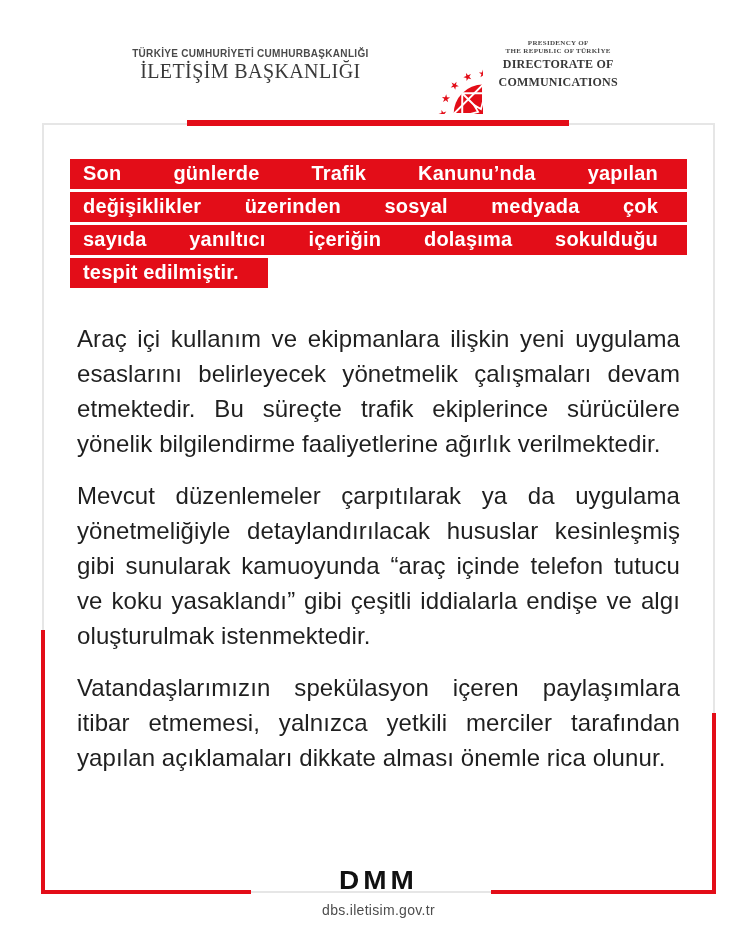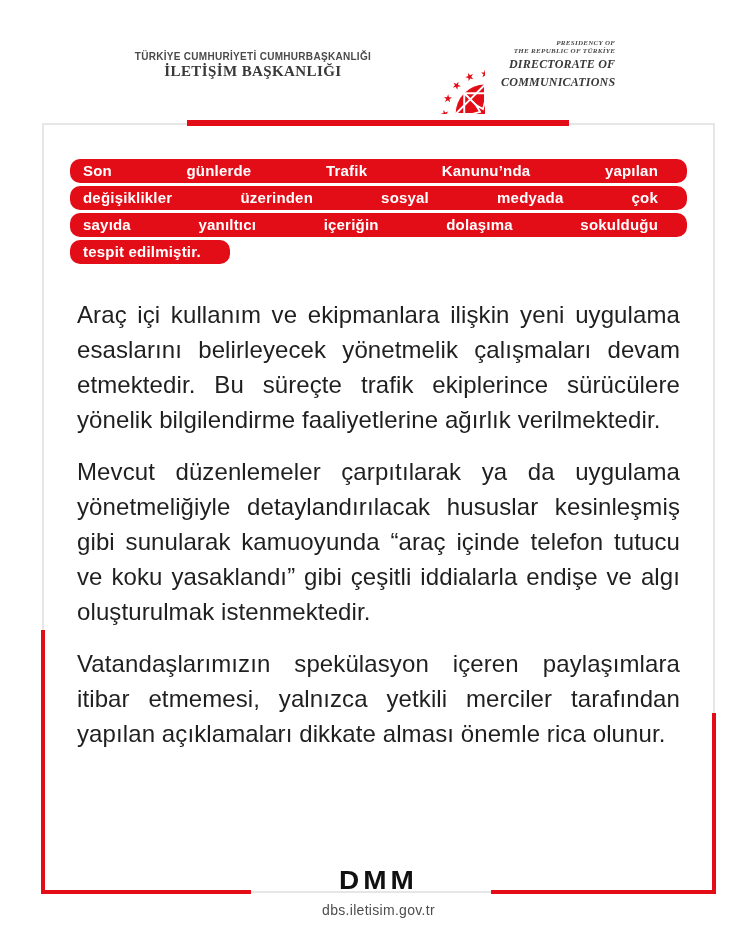--- a/index.html
+++ b/index.html
@@ -44,34 +44,34 @@
   .logo-left .tiny {
     font-family: Liberation Sans, sans-serif;
     font-size: 10px;
     letter-spacing: 0.3px;
     font-weight: 700;
     color: #4a4a4a;
     white-space: nowrap;
   }
   .logo-left .big {
     font-family: "Liberation Serif", serif;
-    font-size: 15px;
-    font-weight: 700;
+    font-size: 20px;
+    font-weight: 400;
     letter-spacing: 0.4px;
     color: #393939;
     white-space: nowrap;
     margin-top: 1px;
   }
   .emblem {
     width: 98px;
     height: 98px;
     color: var(--accent-red, #e30d18);
     flex: 0 0 auto;
   }
-  .logo-right { text-align: right; font-style: italic; }
+  .logo-right { text-align: center; }
   .logo-right .tiny {
     font-family: "Liberation Serif", serif;
     font-size: 7px;
     line-height: 8px;
     letter-spacing: 0.3px;
     font-weight: 700;
     color: #4a4a4a;
     white-space: nowrap;
   }
   .logo-right .big {
@@ -103,28 +103,27 @@
   .seg-right      { right: -3px; top: 588px; bottom: -3px; width: 4px; }
   .seg-bot-left   { left: -3px; bottom: -3px; width: 210px; height: 4px; }
   .seg-bot-right  { right: -3px; bottom: -3px; width: 225px; height: 4px; }
 
   
   .headline { margin: 0 26px 30px 26px; }
   .hl-row {
     background: var(--accent-red, #e30d18);
     color: #ffffff;
     font-weight: 700;
-    font-size: 15px;
+    font-size: 20px;
     letter-spacing: 0.2px;
     padding: 3px 29px 4px 13px;
     margin-bottom: 3px;
     text-align: justify;
     text-align-last: justify;
     white-space: normal;
-    border-radius: 10px;
   }
   .hl-row.last {
     display: inline-block;
     text-align: left;
     text-align-last: left;
   }
 
   
   .body-text { margin: 0 33px; }
   .body-text p {

